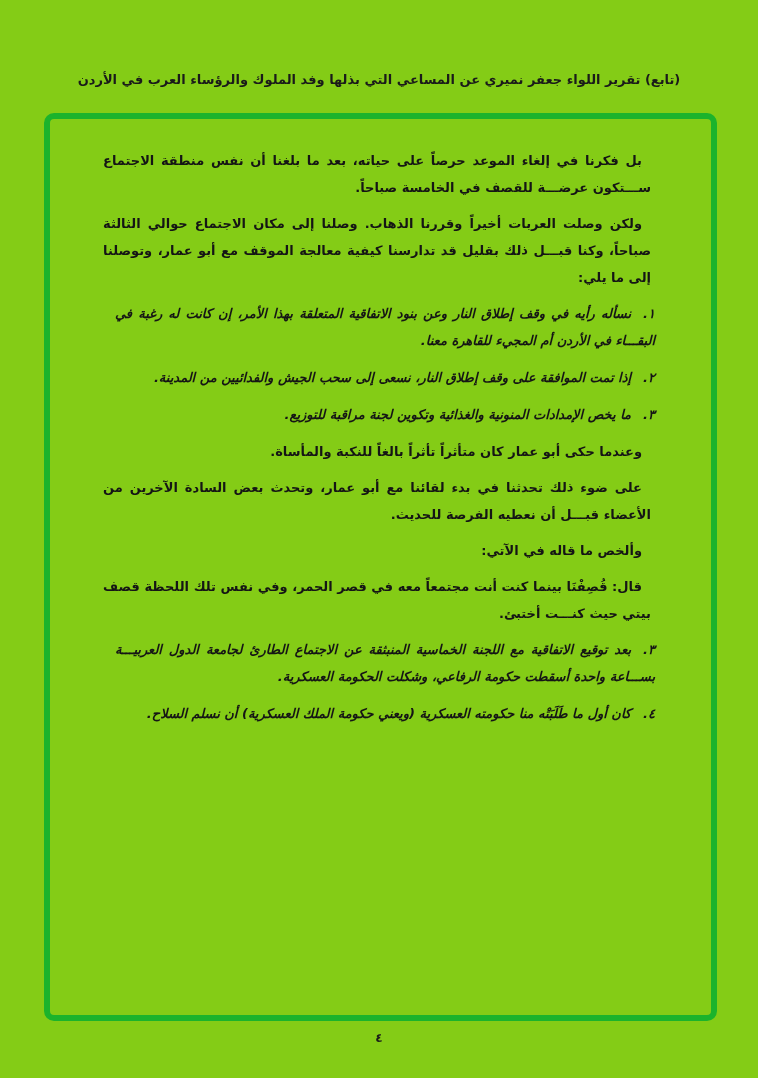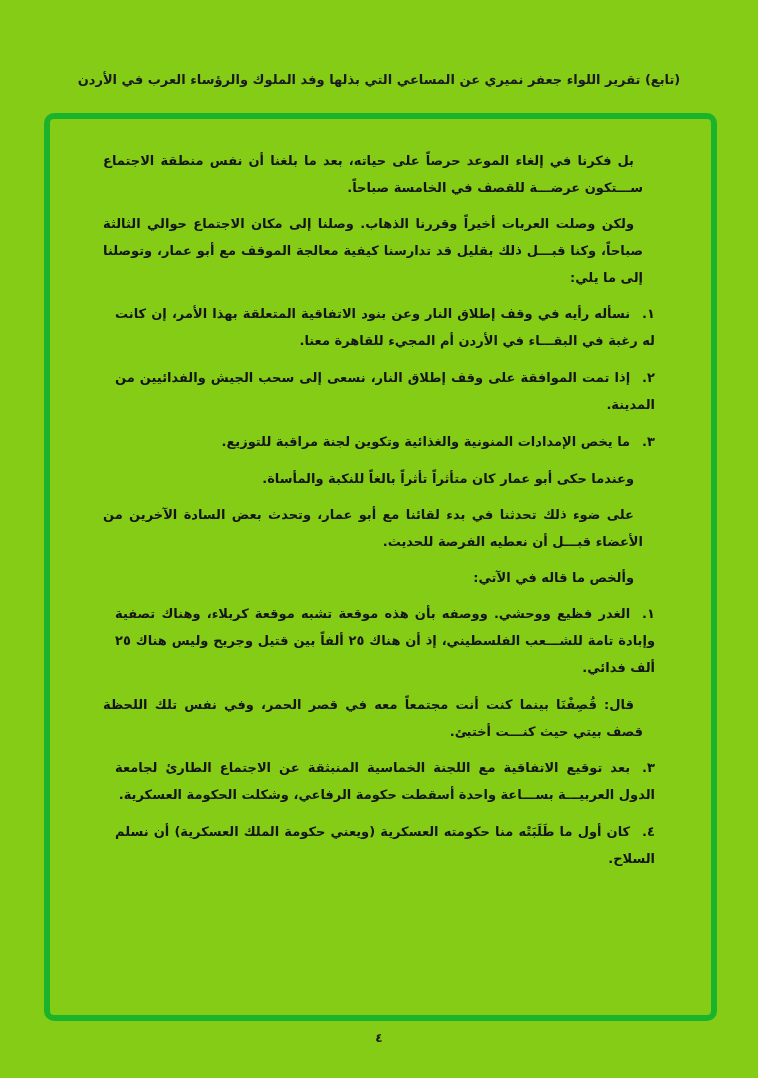--- a/index.html
+++ b/index.html
@@ -46,25 +46,26 @@
     right: 103px;
     width: 552px;
     direction: rtl;
     text-align: justify;
     font-size: 13px;
     font-weight: bold;
     line-height: 27px;
     color: #151515;
   }
   .content p {
-    margin: 0 12px 9px 0;
+    margin: 0 4px 9px 0;
     text-indent: 9px;
   }
   .li {
     margin: 0 0 10px 12px;
+    font-style: italic;
   }
   .num {
     padding-left: 12px; 
     white-space: nowrap;
   }
   .pagenum {
     position: absolute;
     top: 1031px;
     left: 0;
     width: 758px;
@@ -94,21 +95,20 @@
     <div class="li"><span class="num">٢.</span><span>إذا تمت الموافقة على وقف إطلاق النار، نسعى إلى سحب الجيش والفدائيين من المدينة.</span></div>
 
     <div class="li"><span class="num">٣.</span><span>ما يخص الإمدادات المنونية والغذائية وتكوين لجنة مراقبة للتوزيع.</span></div>
 
     <p>وعندما حكى أبو عمار كان متأثراً تأثراً بالغاً للنكبة والمأساة.</p>
 
     <p>على ضوء ذلك تحدثنا في بدء لقائنا مع أبو عمار، وتحدث بعض السادة الآخرين من الأعضاء قبـــل أن نعطيه الفرصة للحديث.</p>
 
     <p>وألخص ما قاله في الآتي:</p>
 
-    <div class="li"><span class="num">١.</span><span>الغدر فظيع ووحشي. ووصفه بأن هذه موقعة تشبه موقعة كربلاء، وهناك تصفية وإبادة تامة للشـــعب الفلسطيني، إذ أن هناك ٢٥ ألفاً بين قتيل وجريح وليس هناك ٢٥ ألف فدائي.</span></div>
 
 
     <p>قال: قُصِفْنَا بينما كنت أنت مجتمعاً معه في قصر الحمر، وفي نفس تلك اللحظة قصف بيتي حيث كنـــت أختبئ.</p>
 
     <div class="li"><span class="num">٣.</span><span>بعد توقيع الاتفاقية مع اللجنة الخماسية المنبثقة عن الاجتماع الطارئ لجامعة الدول العربيـــة بســـاعة واحدة أسقطت حكومة الرفاعي، وشكلت الحكومة العسكرية.</span></div>
 
     <div class="li"><span class="num">٤.</span><span>كان أول ما طَلَبَتْه منا حكومته العسكرية (ويعني حكومة الملك العسكرية) أن نسلم السلاح.</span></div>
 
 
   </div>

